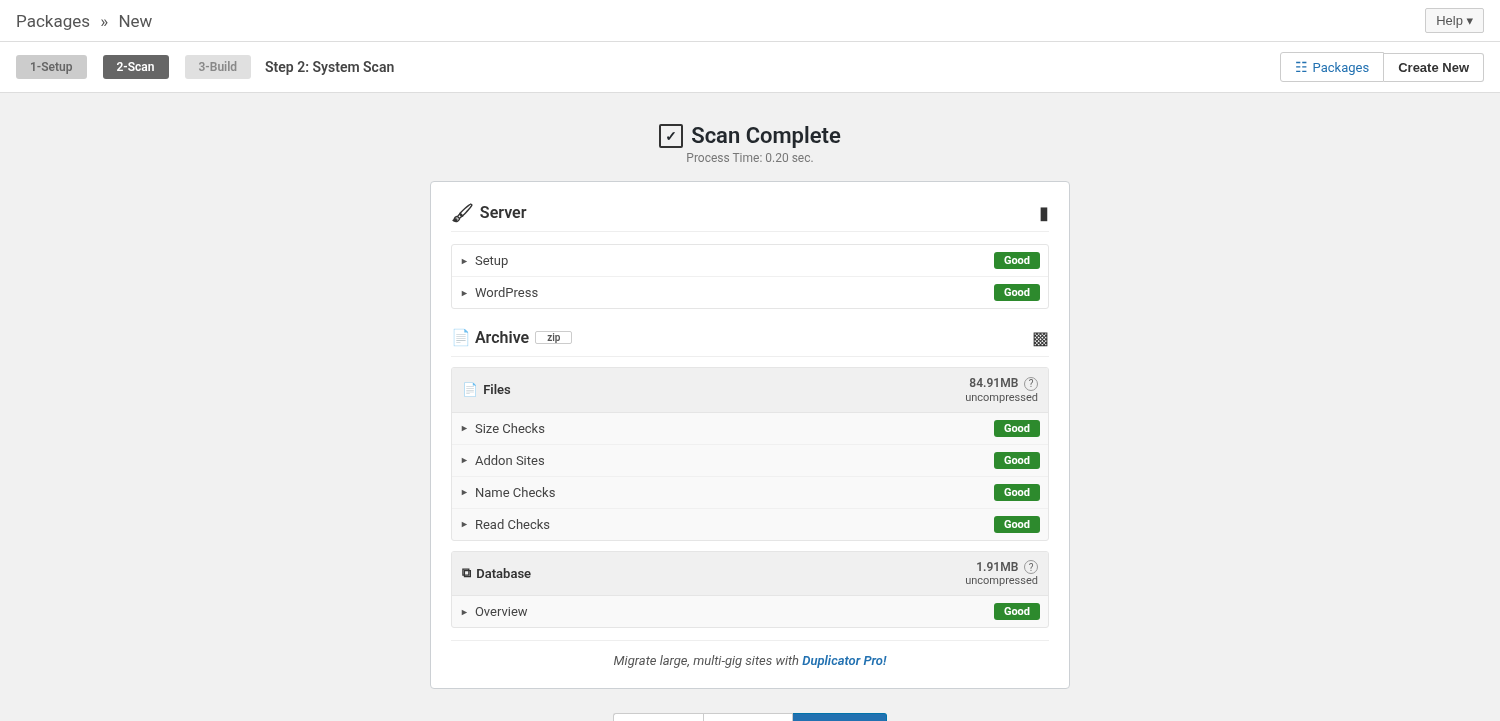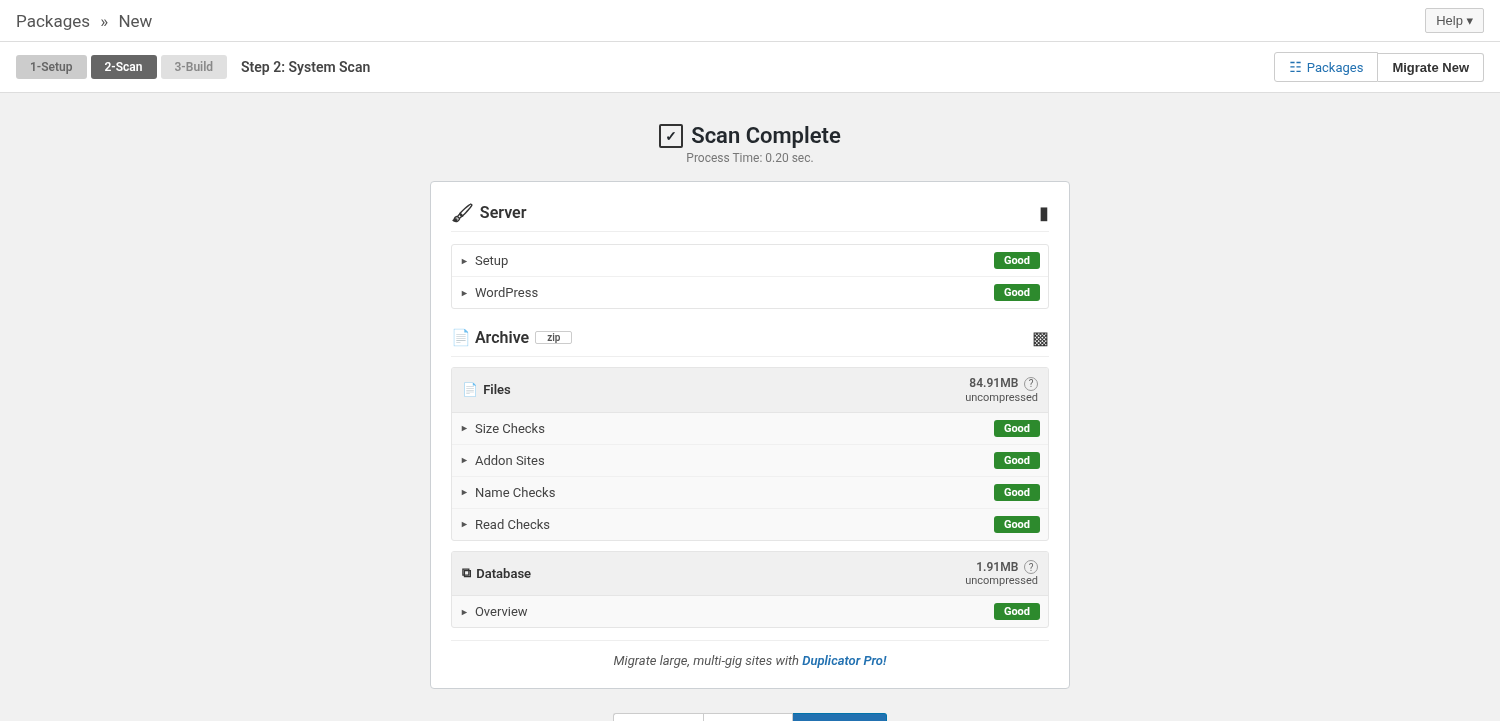--- a/index.html
+++ b/index.html
@@ -39,21 +39,21 @@
     .step-bar {
       background: #fff;
       border-bottom: 1px solid #ddd;
       padding: 10px 16px;
       display: flex;
       align-items: center;
     }
     .step-tabs {
       display: flex;
       align-items: center;
-      gap: 4px;
+      gap: 16px;
     }
     .step-tab {
       padding: 5px 14px;
       border-radius: 3px;
       font-size: 12px;
       font-weight: 600;
       cursor: pointer;
     }
     .step-tab.inactive {
       background: #ccc;
@@ -358,21 +358,21 @@
     <div class="step-tab inactive">1-Setup</div>
     <div class="step-tab active">2-Scan</div>
     <div class="step-tab pending">3-Build</div>
   </div>
   <span class="step-label">Step 2: System Scan</span>
   <div class="step-bar-right">
     <a class="packages-link" href="#">
       <span style="font-size:14px;">☷</span>
       <span>Packages</span>
     </a>
-    <button class="create-new-btn">Migrate New</button>
+    <button class="create-new-btn">Create New</button>
   </div>
 </div>
 
 <div class="main-content">
 
   <div class="scan-header">
     <div class="scan-title">
       <span class="checkbox-icon">✓</span>
       <span>Scan Complete</span>
     </div>

